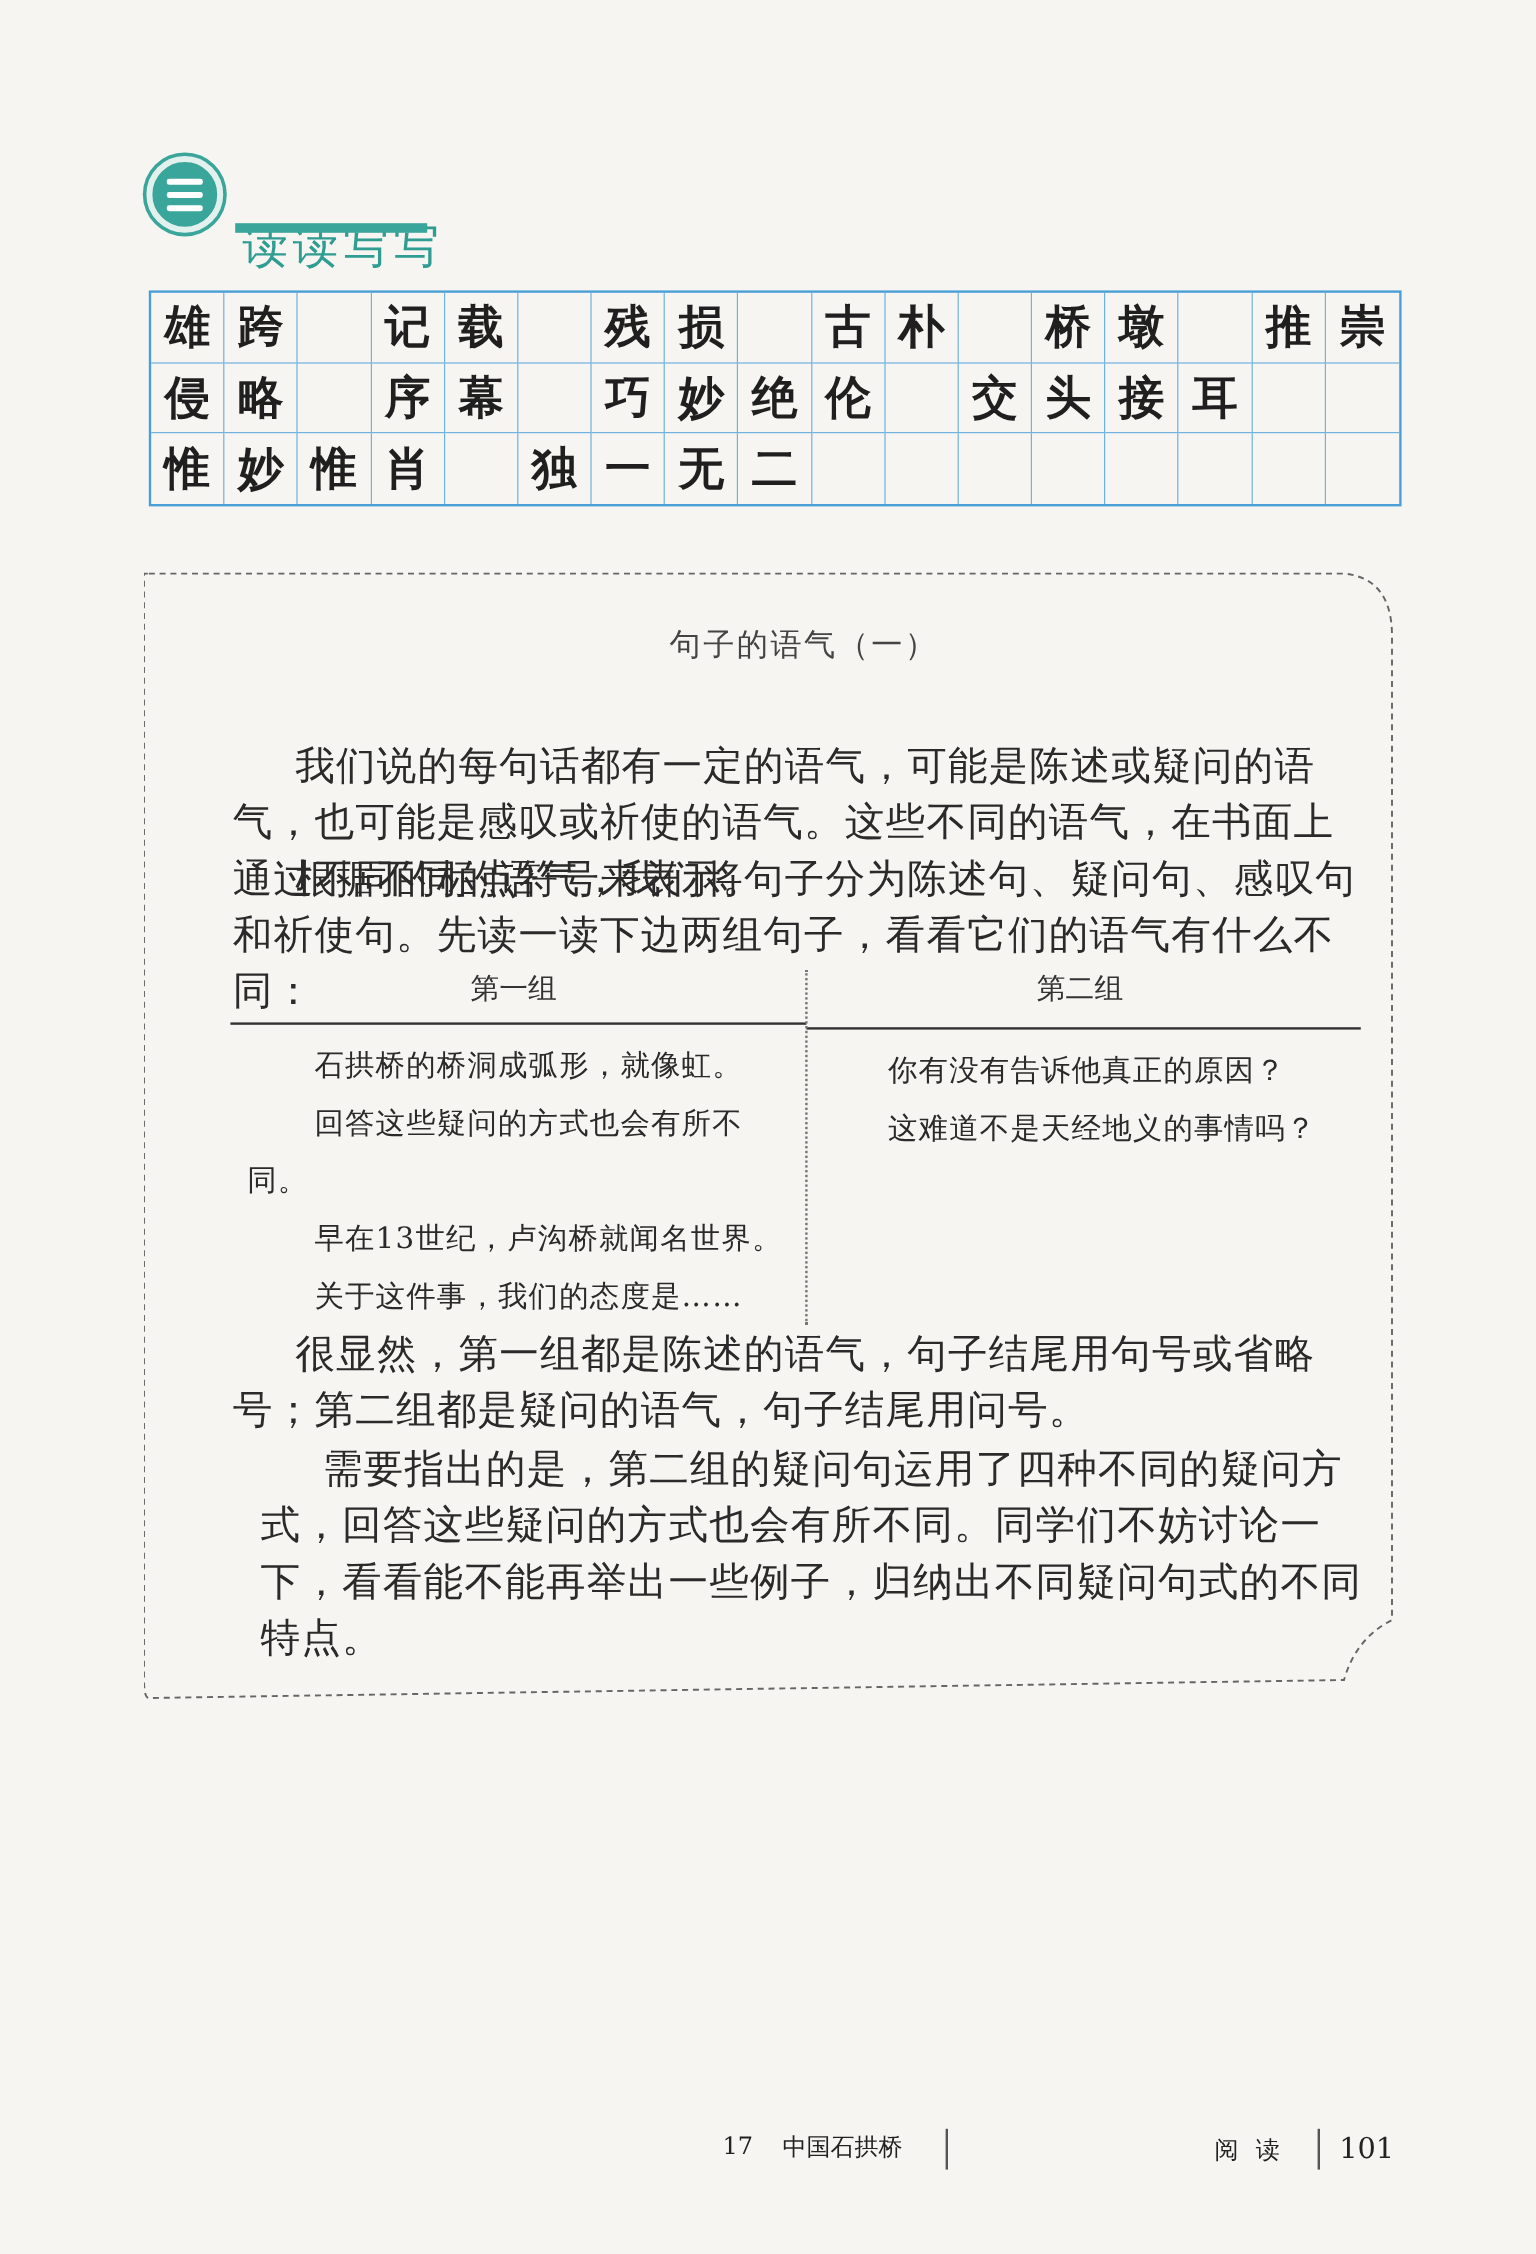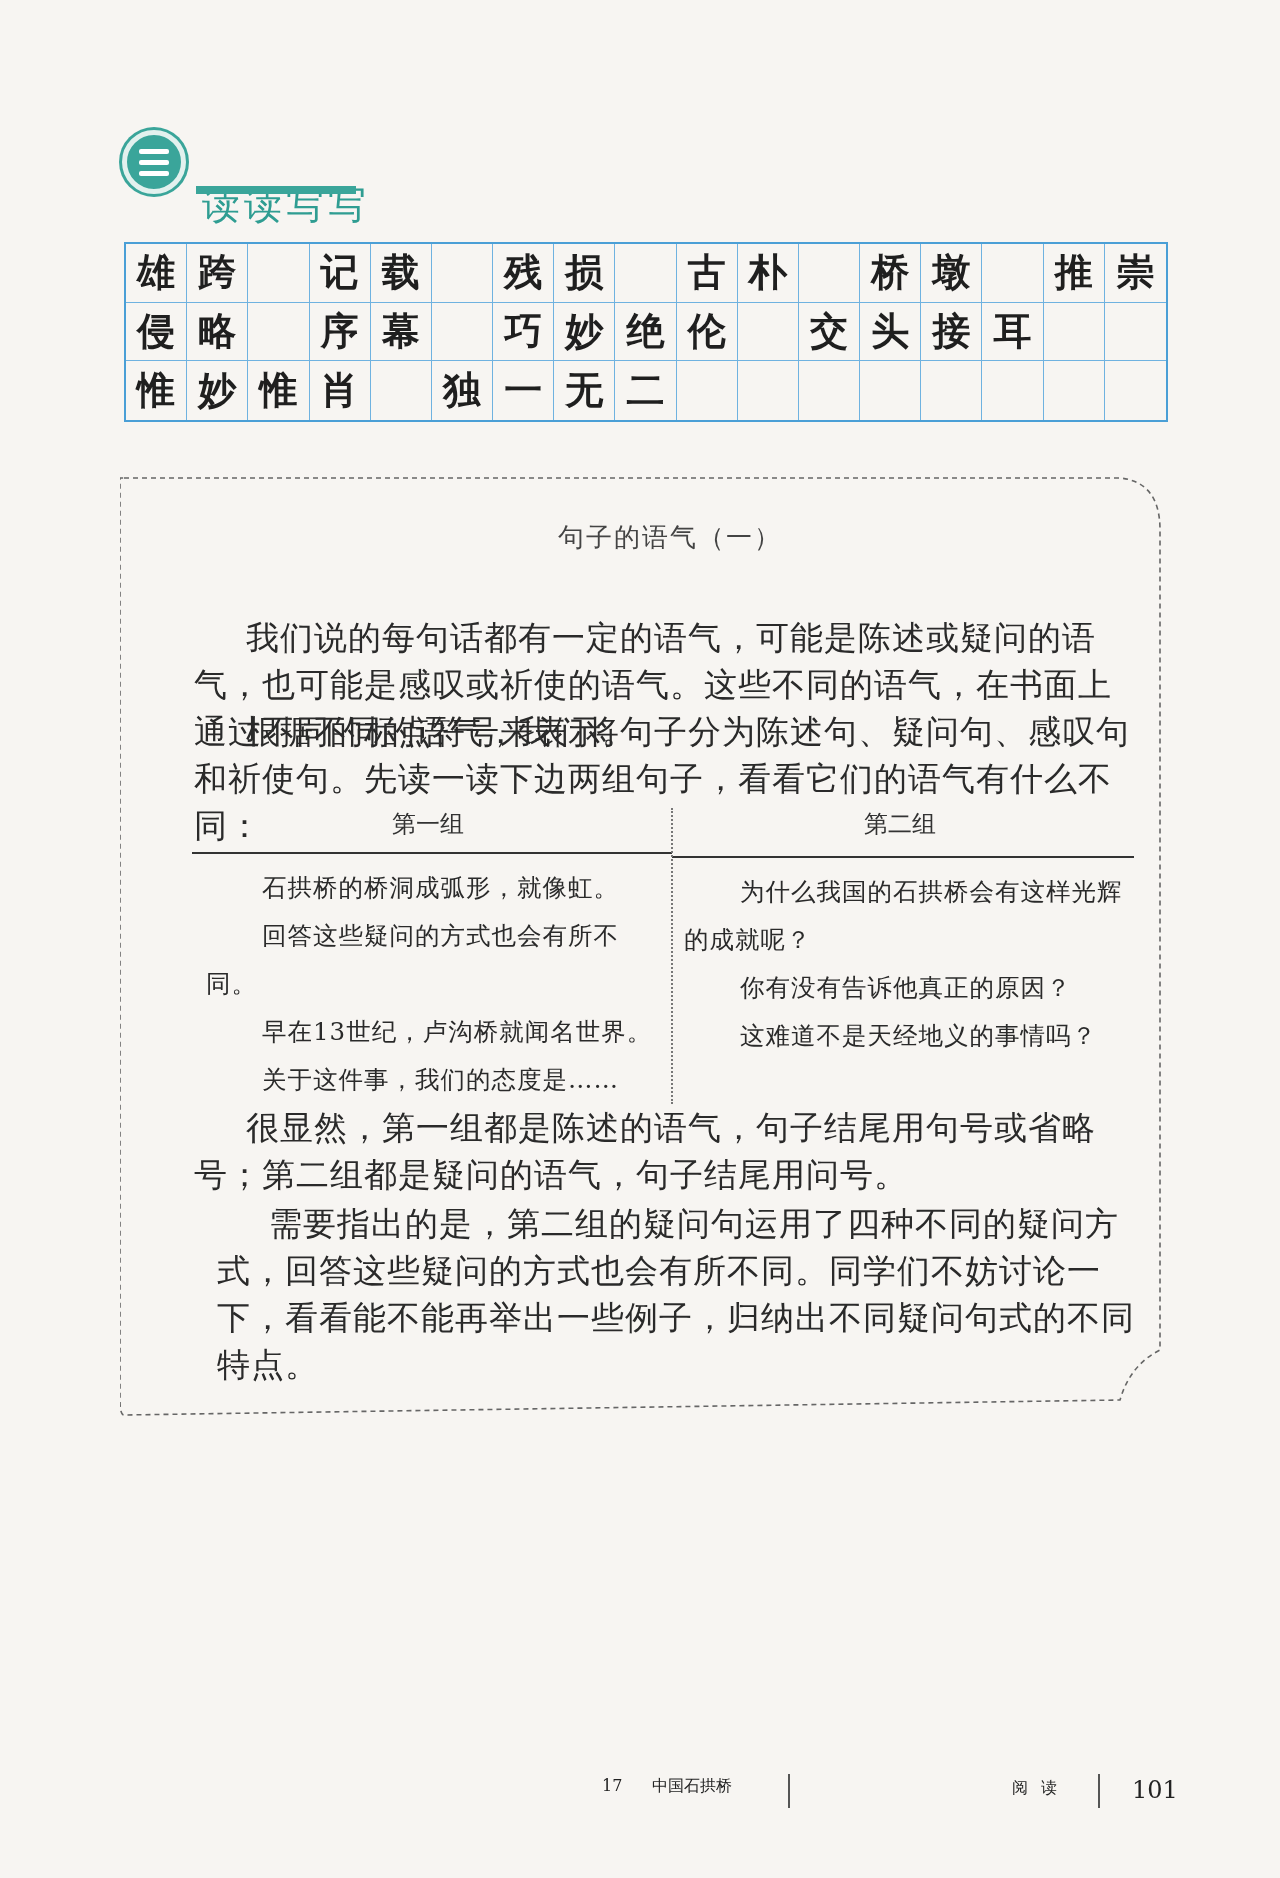--- a/index.html
+++ b/index.html
@@ -18,21 +18,21 @@
   
   .box{left:120px;top:470px;width:1040px;height:950px;}
   .box svg{position:absolute;left:0;top:0;}
   .box-title{left:0;width:1340px;top:520px;text-align:center;font-size:26px;color:#444;letter-spacing:2px;}
   .para{left:194px;width:940px;font-size:33px;line-height:47px;color:#2a2a2a;letter-spacing:1px;text-indent:52px;}
   .tbl{left:192px;top:808px;width:942px;}
   .tbl-head{position:absolute;top:0;font-size:24px;color:#333;}
   .rule{position:absolute;height:2px;background:#333;}
   .vdiv{position:absolute;left:479px;top:0;height:296px;border-left:2px dotted #777;}
   .col{position:absolute;font-size:24.5px;line-height:48px;letter-spacing:1px;color:#2a2a2a;}
-  .footer{font-size:16px;color:#222;}
+  .footer{font-size:20px;color:#222;}
   .fbar{position:absolute;width:2px;height:34px;background:#555;}
 </style>
 </head>
 <body>
 
 <div class="abs h-icon">
     <span></span>
     <span></span>
     <span></span>
   </div>
@@ -112,27 +112,26 @@
   <div class="vdiv"></div>
 
   <div class="col" style="left:0;top:56px;width:470px;">
     <div style="text-indent:70px;">石拱桥的桥洞成弧形，就像虹。</div>
     <div style="text-indent:70px;padding-left:14px;text-indent:56px;">回答这些疑问的方式也会有所不同。</div>
     <div style="text-indent:70px;">早在13世纪，卢沟桥就闻名世界。</div>
     <div style="text-indent:70px;">关于这件事，我们的态度是……</div>
   </div>
 
   <div class="col" style="left:492px;top:60px;width:440px;">
-    <div style="text-indent:56px;">为什么我国的石拱桥会有这样光辉的成就呢？</div>
     <div style="text-indent:56px;">你有没有告诉他真正的原因？</div>
     <div style="text-indent:56px;">这难道不是天经地义的事情吗？</div>
   </div>
 </div>
 
 <div class="abs para" style="top:1104px;">很显然，第一组都是陈述的语气，句子结尾用句号或省略号；第二组都是疑问的语气，句子结尾用问号。</div>
 <div class="abs para" style="top:1200px;margin-left:23px;">需要指出的是，第二组的疑问句运用了四种不同的疑问方式，回答这些疑问的方式也会有所不同。同学们不妨讨论一下，看看能不能再举出一些例子，归纳出不同疑问句式的不同特点。</div>
 
 <div class="abs footer" style="left:602px;top:1776px;">17</div>
 <div class="abs footer" style="left:652px;top:1776px;">中国石拱桥</div>
 <div class="abs fbar" style="left:788px;top:1774px;"></div>
 <div class="abs footer" style="left:1012px;top:1778px;letter-spacing:4px;">阅 读</div>
 <div class="abs fbar" style="left:1098px;top:1774px;"></div>
-<div class="abs footer" style="left:1116px;top:1776px;font-size:24px;margin-left:16px;">101</div>
+<div class="abs footer" style="left:1116px;top:1776px;font-size:24px;">101</div>
 
 </body></html>

